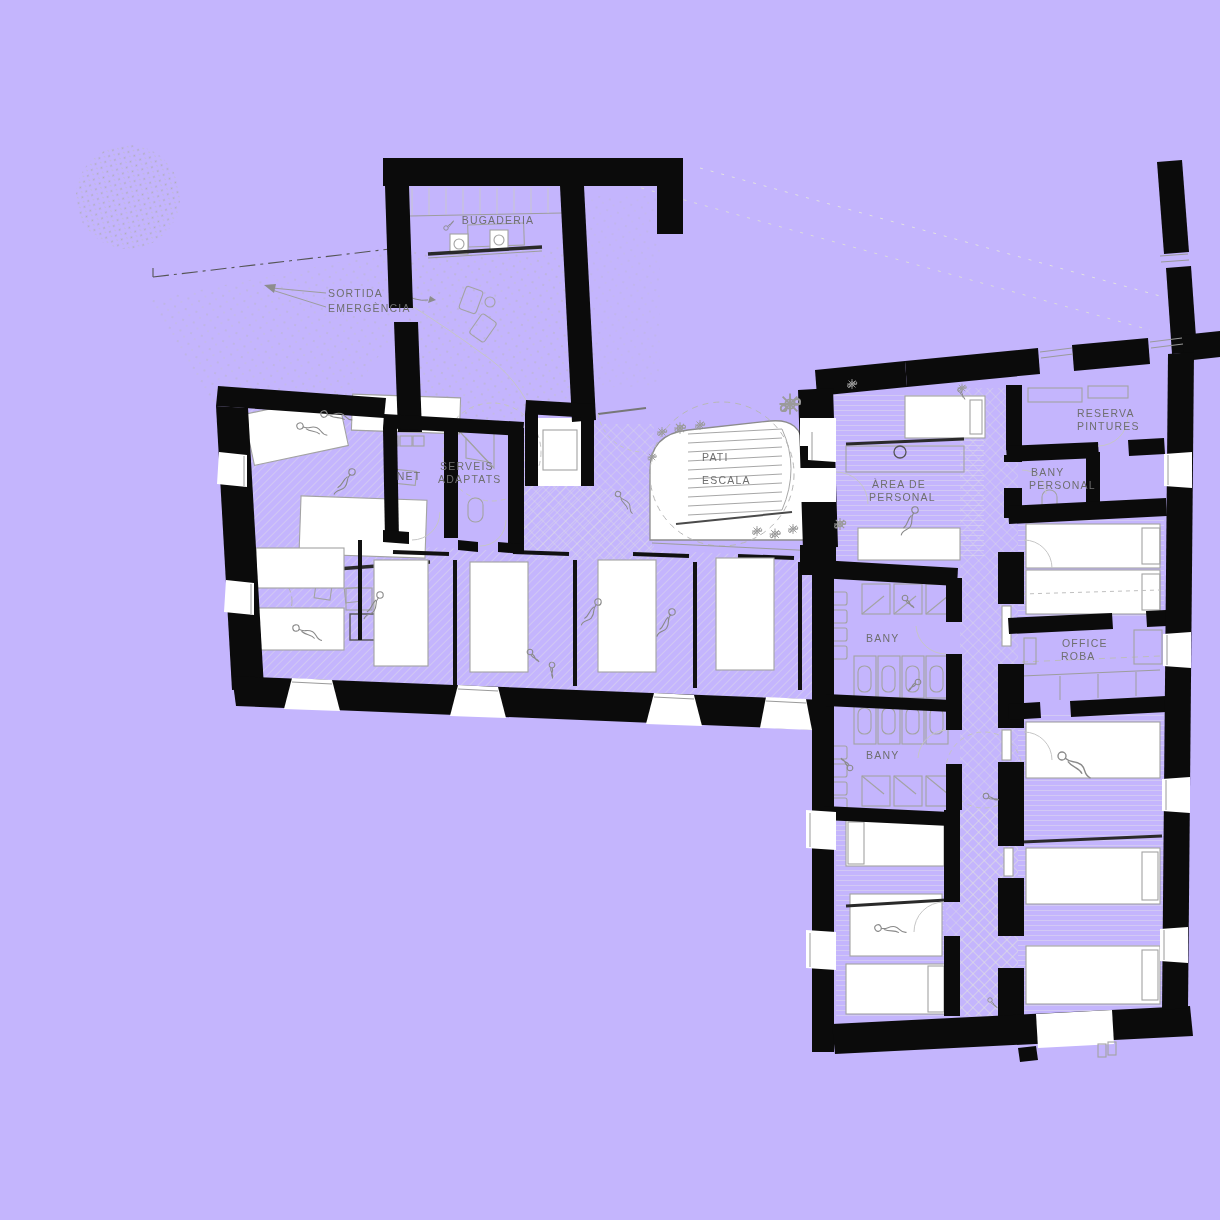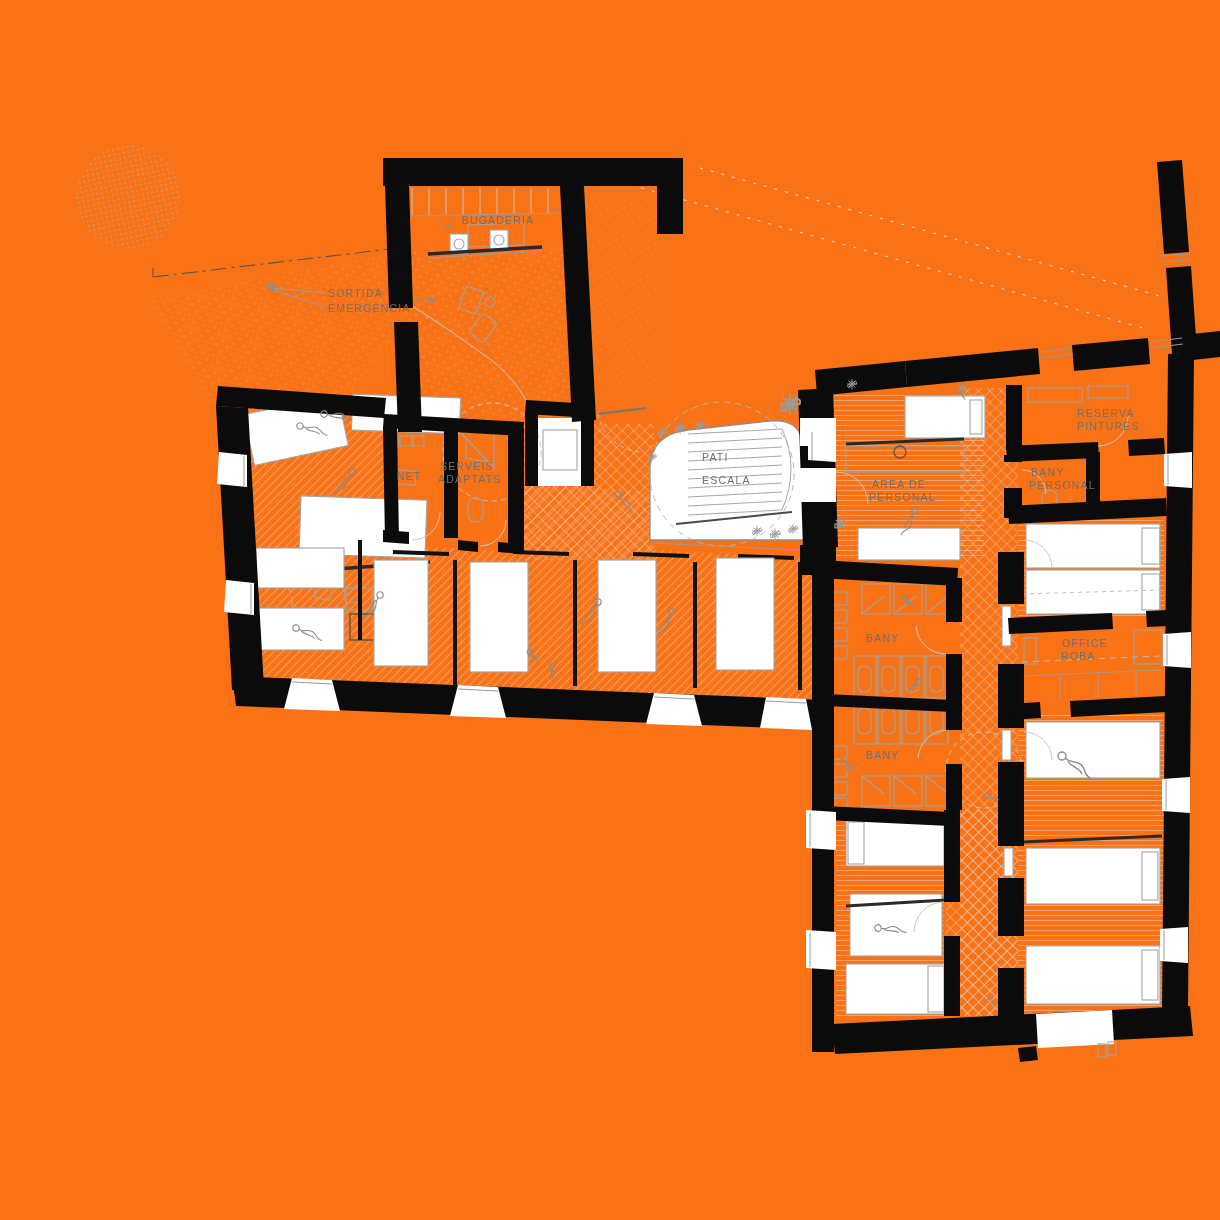--- a/index.html
+++ b/index.html
@@ -1,16 +1,16 @@
 <!DOCTYPE html>
 <html><head>
 <meta charset="utf-8">
 <style>
   html,body{margin:0;padding:0;background:#ffffff;}
-  #stage{position:relative;width:1220px;height:1220px;background:#f97316;overflow:hidden;}
+  #stage{position:relative;width:1220px;height:1220px;background:#c4b5fd;overflow:hidden;}
   svg{position:absolute;left:0;top:0;}
   text{font-family:"Liberation Sans", sans-serif;fill:#6f6f6f;font-size:10.5px;letter-spacing:1.2px;}
   .wall{fill:#0b0b0b;stroke:none;}
   .furn{fill:#ffffff;stroke:#a3a3a3;stroke-width:1.1;}
   .furnNF{fill:none;stroke:#a3a3a3;stroke-width:1.1;}
   .thin{stroke:#9d9d9d;stroke-width:1;fill:none;}
   .arc{stroke:#c6c6c6;fill:none;stroke-width:1;}
   .glz{stroke:#9a9a9a;stroke-width:1;fill:none;}
 </style>
 </head>

